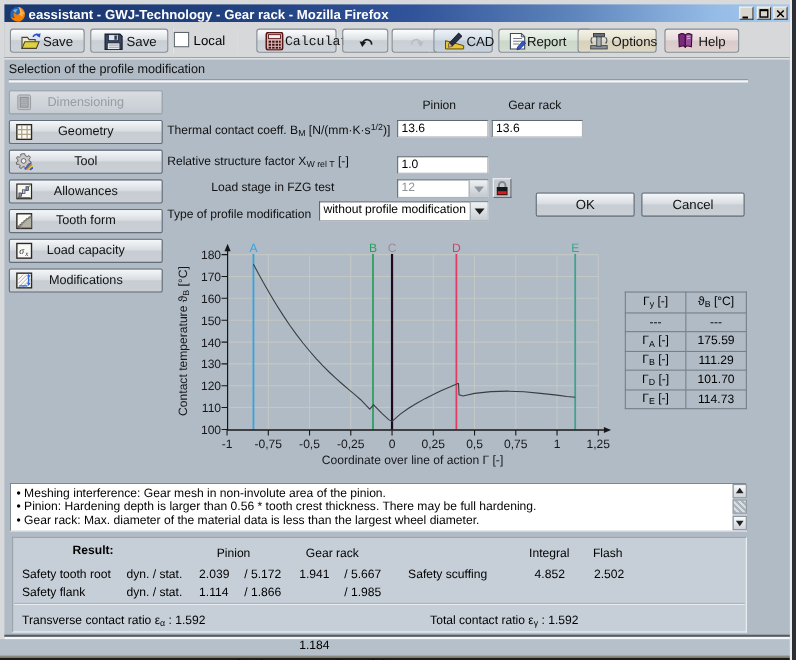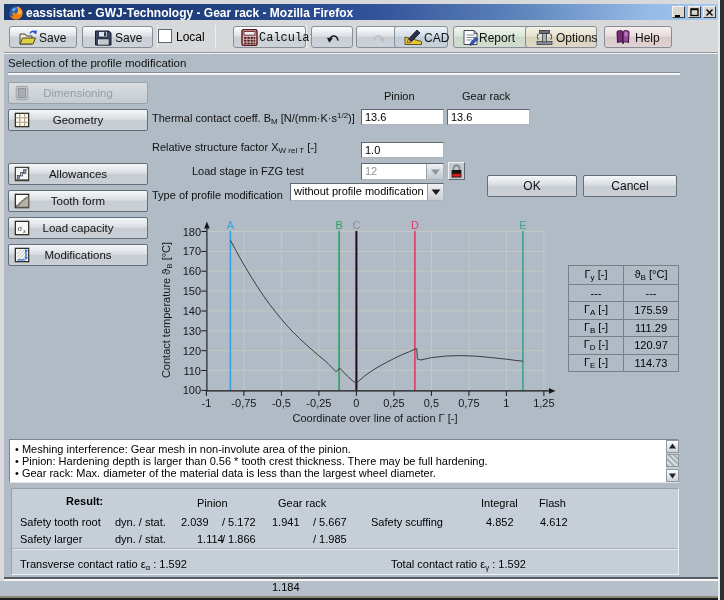--- a/index.html
+++ b/index.html
@@ -180,20 +180,32 @@
  <div class="sbtn dis" style="top:82px;"><svg class="sicon" viewBox="0 0 18 18">
    <rect x="2.5" y="1.5" width="13" height="15" rx="1.5" fill="#c2c6ca" stroke="#989ca0"></rect>
    <rect x="5" y="4" width="8" height="10" fill="#b2b6ba" stroke="#8a8e92"></rect>
    <path d="M6 6 H12 M6 8 H12 M6 10 H12 M6 12 H12" stroke="#9a9ea2" stroke-width="0.8"></path>
       </svg>Dimensioning</div>
  <div class="sbtn" style="top:109px;"><svg class="sicon" viewBox="0 0 18 18">
    <rect x="1.5" y="1.5" width="15" height="15" fill="#faf8f0" stroke="#2a2620" stroke-width="1.4"></rect>
    <path d="M6.5 2 V16 M12 2 V16" stroke="#b0a284" stroke-width="1.3"></path>
    <path d="M2 6.5 H16 M2 11.5 H16" stroke="#b0a284" stroke-width="1.3"></path>
       </svg>Geometry</div>
+ <div class="sbtn" style="top:136px;"><svg class="sicon" viewBox="0 0 18 18">
+   <g fill="#c9c9c9" stroke="#4a4a4a" stroke-width="0.8">
+   <path d="M7.5 0.8 L9.5 0.8 L10 2.8 L12 3.8 L14 2.8 L15.4 4.8 L13.9 6.3 L14.2 8.3 L16.2 9.3 L15.4 11.3 L13.2 11.1 L11.9 12.8 L12.6 14.8 L10.6 15.8 L9.2 14.1 L7.2 14.3 L6.1 16 L4.1 15 L4.8 13 L3.4 11.5 L1.3 11.8 L0.8 9.8 L2.6 8.8 L2.6 6.8 L1 5.6 L2.1 3.8 L4.1 4.4 L5.6 3 L5.4 1.3 Z"></path>
+   <circle cx="8.4" cy="8.2" r="2.4" fill="#f4f4f4"></circle>
+        </g>
+   <g stroke-width="1.6">
+          <path d="M9.5 16.8 L16 10.3" stroke="#2858c8"></path>
+          <path d="M11.3 17.2 L16.8 11.7" stroke="#e87818"></path>
+          <path d="M13.1 17.4 L17.4 13.1" stroke="#e8c820"></path>
+          <path d="M14.9 17.6 L17.8 14.7" stroke="#2858c8"></path>
+        </g>
+      </svg>Tool</div>
  <div class="sbtn" style="top:163px;"><svg class="sicon" viewBox="0 0 18 18">
    <rect x="1.5" y="1.5" width="15" height="15" fill="#f6f6f2" stroke="#2a2620" stroke-width="1.2"></rect>
    <path d="M2.5 15.5 L15.5 2.5" stroke="#74716a" stroke-width="1"></path>
    <rect x="3.6" y="10.6" width="2.6" height="3.4" fill="#8890c8" stroke="#30343c" stroke-width="0.7"></rect>
    <rect x="7.2" y="7.4" width="2.6" height="3.8" fill="#c8d0e8" stroke="#30343c" stroke-width="0.7"></rect>
    <rect x="10.8" y="4.2" width="2.6" height="4" fill="#8890c8" stroke="#30343c" stroke-width="0.7"></rect>
    <path d="M2.5 15.5 H15.5" stroke="#3a3a3a" stroke-width="1"></path>
       </svg>Allowances</div>
  <div class="sbtn" style="top:190px;"><svg class="sicon" viewBox="0 0 18 18">
    <rect x="1.5" y="1.5" width="15" height="15" fill="#fbfbf8" stroke="#2a2620" stroke-width="1.4"></rect>
@@ -296,21 +308,21 @@
   <tr>
           <td>Γ<sub>A</sub> [-]</td>
           <td>175.59</td>
         </tr>
   <tr>
           <td>Γ<sub>B</sub> [-]</td>
           <td>111.29</td>
         </tr>
   <tr>
           <td>Γ<sub>D</sub> [-]</td>
-          <td>120.97</td>
+          <td>101.70</td>
         </tr>
   <tr>
           <td>Γ<sub>E</sub> [-]</td>
           <td>114.73</td>
         </tr>
  </tbody>
     </table>
 
  <div id="msgbox">
   <div class="ln" style="top:3px;">• Meshing interference: Gear mesh in non-involute area of the pinion.</div>
@@ -334,24 +346,24 @@
   <div class="t" style="left:469px;top:8px;">Integral</div>
   <div class="t" style="left:527px;top:8px;">Flash</div>
   <div class="t" style="left:8px;top:27px;">Safety tooth root</div>
   <div class="t" style="left:103px;top:27px;">dyn. / stat.</div>
   <div class="t" style="left:169px;top:27px;">2.039</div>
   <div class="t" style="left:210px;top:27px;">/ 5.172</div>
   <div class="t" style="left:260px;top:27px;">1.941</div>
   <div class="t" style="left:301px;top:27px;">/ 5.667</div>
   <div class="t" style="left:359px;top:27px;">Safety scuffing</div>
   <div class="t" style="left:474px;top:27px;">4.852</div>
-  <div class="t" style="left:528px;top:27px;">4.612</div>
-  <div class="t" style="left:8px;top:44px;">Safety larger</div>
+  <div class="t" style="left:528px;top:27px;">2.502</div>
+  <div class="t" style="left:8px;top:44px;">Safety flank</div>
   <div class="t" style="left:103px;top:44px;">dyn. / stat.</div>
-  <div class="t" style="left:169px;top:44px;margin-left:16px;">1.114</div>
+  <div class="t" style="left:169px;top:44px;">1.114</div>
   <div class="t" style="left:210px;top:44px;">/ 1.866</div>
   <div class="t" style="left:260px;top:44px;margin-top:48px;">1.184</div>
   <div class="t" style="left:301px;top:44px;">/ 1.985</div>
   <div class="abs" style="left:1px;top:59px;width:664px;height:1px;background:#a4acb4;"></div>
   <div class="abs" style="left:1px;top:60px;width:664px;height:1px;background:#e8ecf0;"></div>
   <div class="t" style="left:8px;top:69px;">Transverse contact ratio ε<sub>α</sub> : 1.592</div>
   <div class="t" style="left:201px;top:69px;margin-top:40px;">Overlap contact ratio ε<sub>β</sub> : 0.0</div>
   <div class="t" style="left:379px;top:69px;">Total contact ratio ε<sub>γ</sub> : 1.592</div>
  </div>
 </div>

